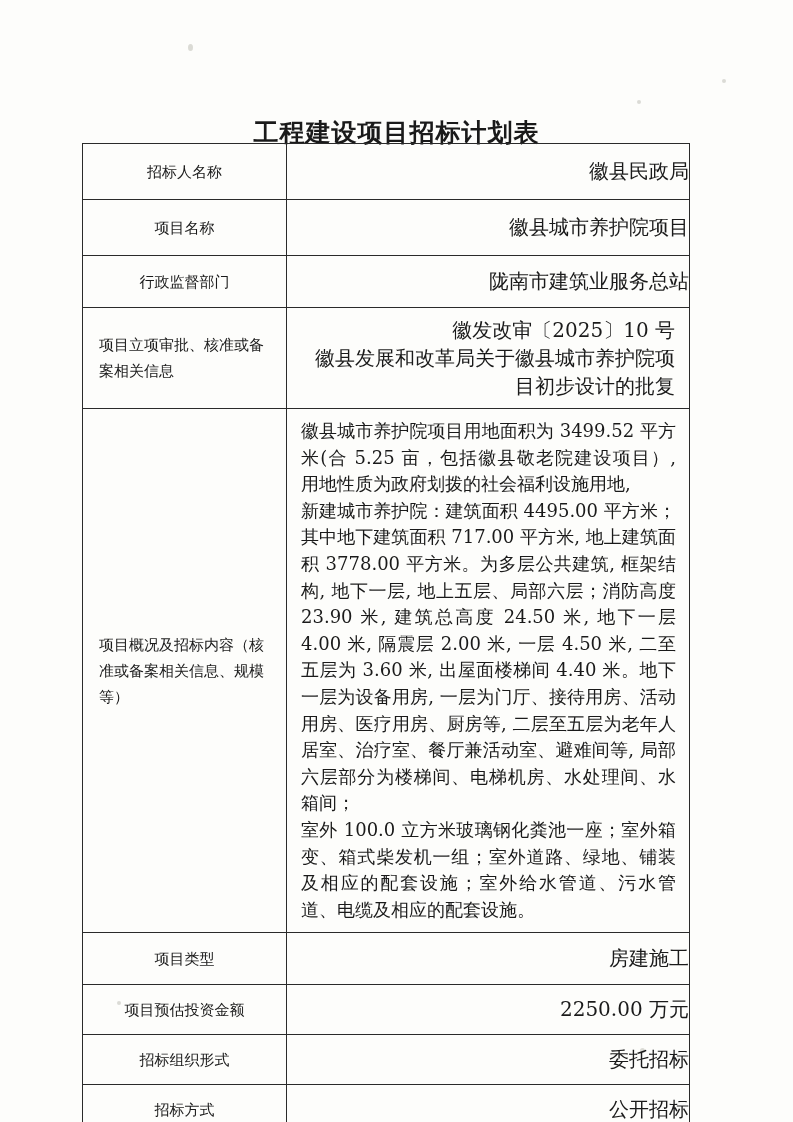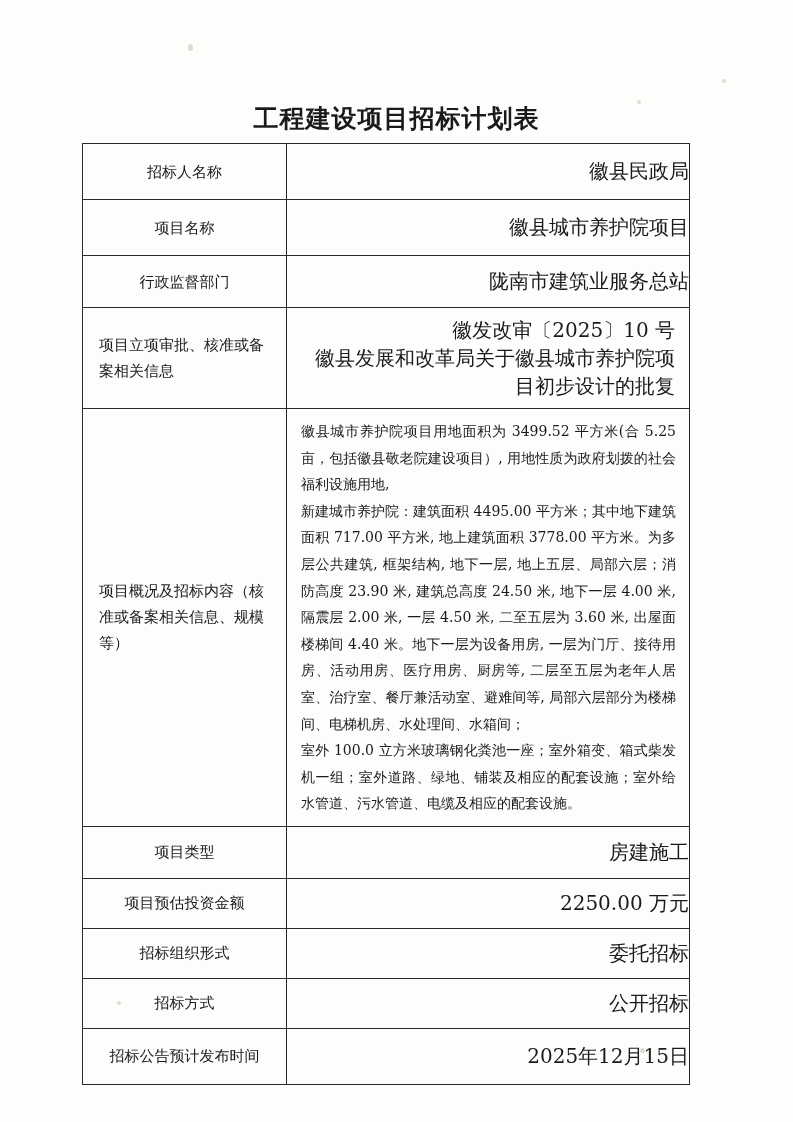--- a/index.html
+++ b/index.html
@@ -24,21 +24,21 @@
   }
   
   .speck {
     position: absolute;
     background: #cfcfc8;
     border-radius: 50%;
     opacity: .75;
   }
   .doc-title {
     position: absolute;
-    top: 102px;
+    top: 116px;
     left: 0;
     width: 793px;
     text-align: center;
     font-size: 25px;
     font-weight: bold;
     letter-spacing: 1px;
     font-family: "DejaVu Sans", "Liberation Sans", sans-serif;
   }
   table.plan {
     position: absolute;
@@ -69,21 +69,21 @@
     font-size: 20px;
     line-height: 27px;
     padding: 10px 12px;
   }
   td.value.twoline {
     line-height: 28px;
     padding: 8px 14px;
   }
   td.value.body {
     text-align: left;
-    font-size: 14px;
+    font-size: 18px;
     line-height: 26.6px;
     padding: 9px 13px 9px 14px;
     text-align: justify;
     text-justify: inter-ideograph;
   }
   .row-h1 { height: 56px; }
   .row-h2 { height: 56px; }
   .row-h3 { height: 52px; }
   .row-h4 { height: 62px; }
   .row-h5 { height: 388px; }

